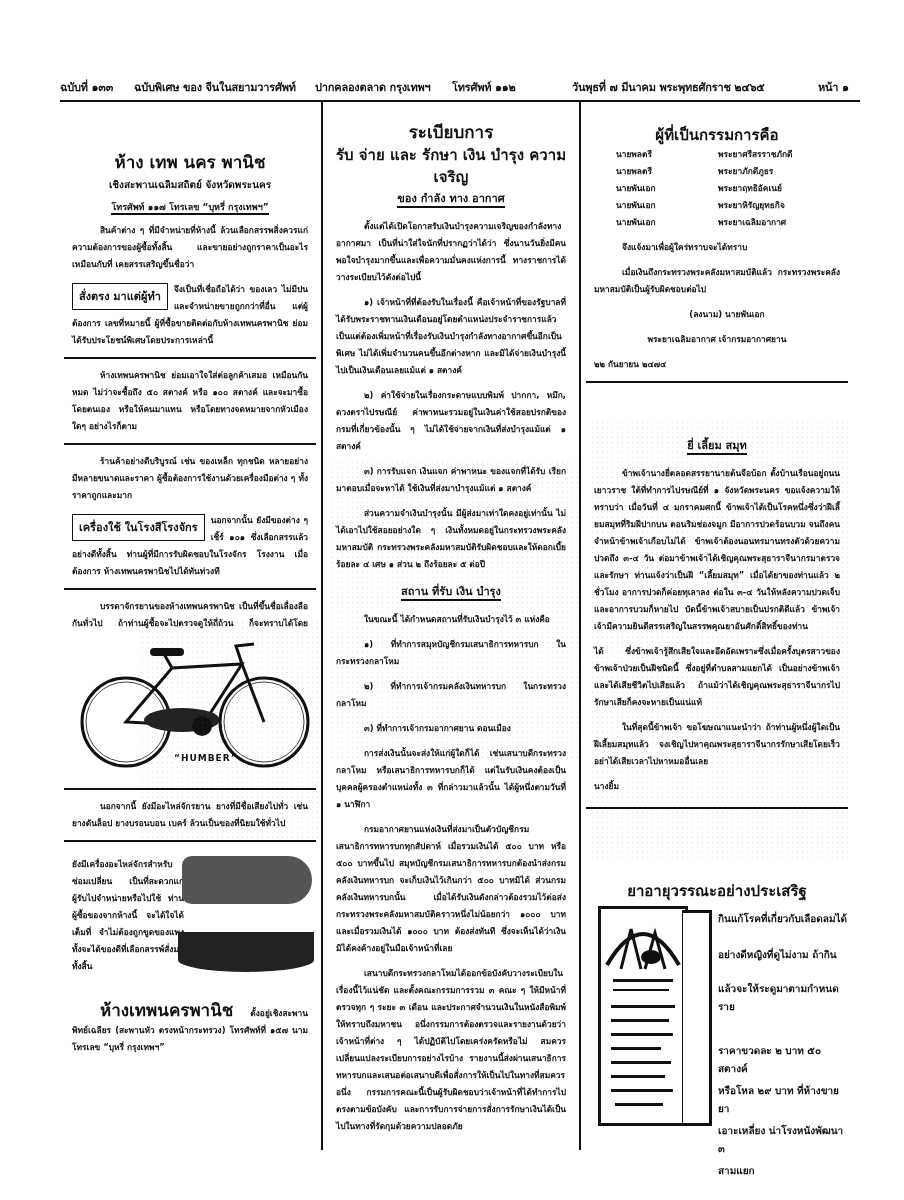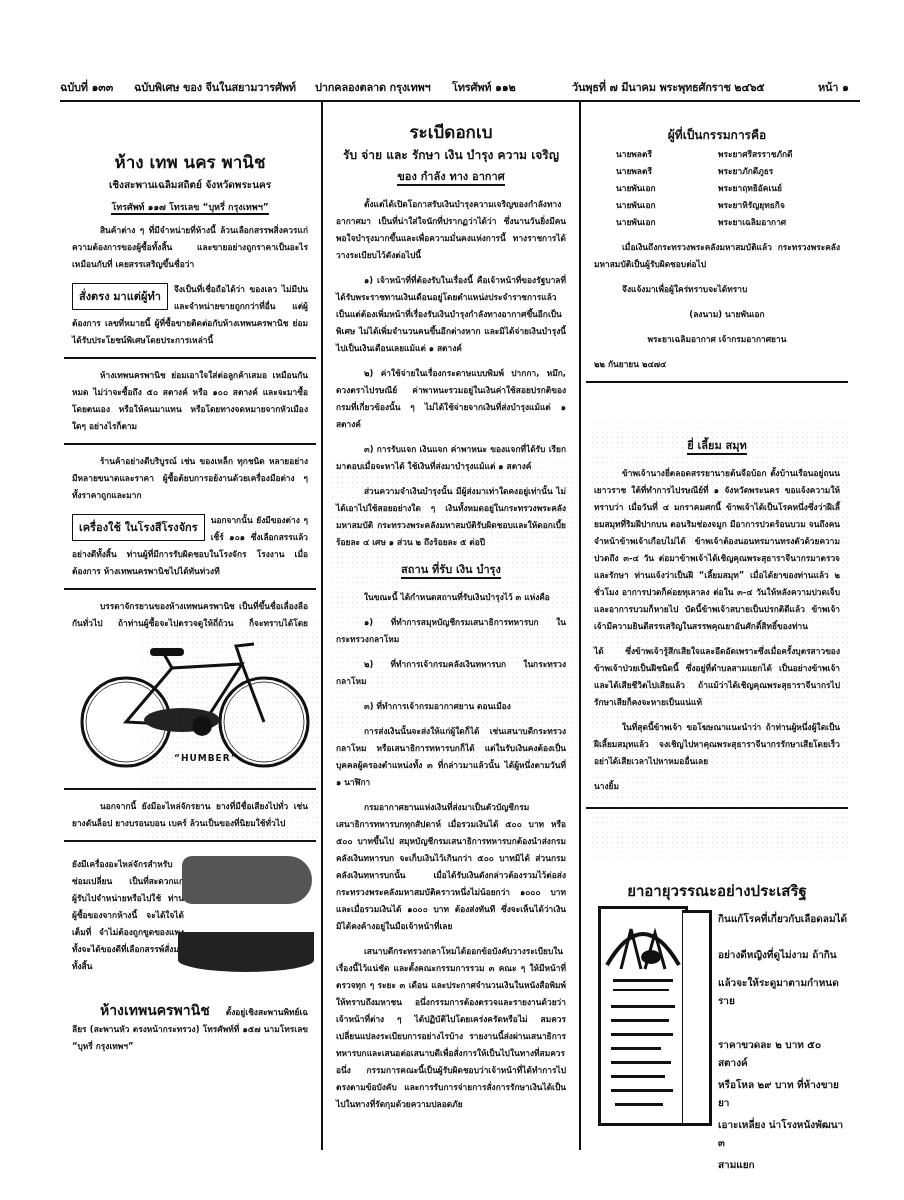--- a/index.html
+++ b/index.html
@@ -12,21 +12,21 @@
     position: absolute; left: 60px; top: 78px; width: 800px; height: 16px;
     font-size: 11px; font-weight: bold; white-space: nowrap; letter-spacing: -0.2px; text-align: center;
   }
   .masthead span { position: absolute; top: 0; }
   .rule { position: absolute; background: #111; }
   .col { position: absolute; top: 110px; font-size: 8.4px; line-height: 17px; font-weight: bold; }
   .col p { margin: 8px; text-align: justify; }
   .indent { text-indent: 28px; }
   .center { text-align: center !important; }
   .h-big { font-size: 17px; font-weight: bold; text-align: center; line-height: 24px; }
-  .h-mid { font-size: 12px; font-weight: bold; text-align: center; line-height: 22px; }
+  .h-mid { font-size: 15px; font-weight: bold; text-align: center; line-height: 22px; }
   .h-under { font-size: 11px; font-weight: bold; text-align: center; line-height: 22px; }
   .h-under span { border-bottom: 2px solid #111; padding-bottom: 1px; }
   .hr { height: 2px; background: #111; margin: 6px 0; }
   .box { border: 1.5px solid #111; font-size: 11px; font-weight: bold; padding: 4px 6px; display: inline-block; background: #fff; }
   .float-box { float: left; margin: 2px 6px 2px 0; }
   .roster { display: grid; grid-template-columns: 90px 1fr; column-gap: 12px; padding-left: 30px; }
   .roster div { line-height: 17px; }
   .right-align { text-align: right; }
   .bike { position: relative; height: 142px; }
   .img-block { background: #222; }
@@ -59,21 +59,21 @@
   <div class="col" style="left:64px; width:252px;">
     <div style="height:40px"></div>
     <div class="h-big">ห้าง เทพ นคร พานิช</div>
     <div class="h-mid" style="font-size:10px">เชิงสะพานเฉลิมสถิตย์ จังหวัดพระนคร</div>
     <div class="h-under" style="font-size:9px"><span>โทรศัพท์ ๑๑๗   โทรเลข “บุหรี่ กรุงเทพฯ”</span></div>
     <p class="indent" style="margin-top:4px">สินค้าต่าง ๆ ที่มีจำหน่ายที่ห้างนี้ ล้วนเลือกสรรพสิ่งควรแก่ความต้องการของผู้ซื้อทั้งสิ้น และขายอย่างถูกราคาเป็นอะไรเหมือนกับที่ เคยสรรเสริญขึ้นชื่อว่า</p>
     <p><span class="box float-box">สั่งตรง มาแต่ผู้ทำ</span><span>จึงเป็นที่เชื่อถือได้ว่า ของเลว ไม่มีปน และจำหน่ายขายถูกกว่าที่อื่น แต่ผู้ต้องการ เลขที่หมายนี้ ผู้ที่ซื้อขายติดต่อกับห้างเทพนครพานิช ย่อมได้รับประโยชน์พิเศษโดยประการเหล่านี้</span></p>
     <div class="hr" style="clear:both"></div>
     <p class="indent">ห้างเทพนครพานิช ย่อมเอาใจใส่ต่อลูกค้าเสมอ เหมือนกันหมด ไม่ว่าจะซื้อถึง ๕๐ สตางค์ หรือ ๑๐๐ สตางค์ และจะมาซื้อโดยตนเอง หรือให้คนมาแทน หรือโดยทางจดหมายจากหัวเมืองใดๆ อย่างไรก็ตาม</p>
     <div class="hr" style="clear:both"></div>
-    <p class="indent">ร้านค้าอย่างดีบริบูรณ์ เช่น ของเหล็ก ทุกชนิด หลายอย่าง มีหลายขนาดและราคา ผู้ซื้อต้ยบการอย้งานด้วยเครื่องมือต่าง ๆ ทั้งราคาถูกและมาก</p>
+    <p class="indent">ร้านค้าอย่างดีบริบูรณ์ เช่น ของเหล็ก ทุกชนิด หลายอย่าง มีหลายขนาดและราคา ผู้ซื้อต้องการใช้งานด้วยเครื่องมือต่าง ๆ ทั้งราคาถูกและมาก</p>
     <p><span class="box float-box">เครื่องใช้ ในโรงสีโรงจักร</span><span>นอกจากนั้น ยังมีของต่าง ๆ เชิ้ร์ ๑๐๑ ซึ่งเลือกสรรแล้วอย่างดีทั้งสิ้น ท่านผู้ที่มีการรับผิดชอบในโรงจักร โรงงาน เมื่อต้องการ ห้างเทพนครพานิชไปได้ทันท่วงที</span></p>
     <div class="hr" style="clear:both"></div>
     <p class="indent" style="max-height:34px; overflow:hidden">บรรดาจักรยานของห้างเทพนครพานิช เป็นที่ขึ้นชื่อเลื่องลือกันทั่วไป ถ้าท่านผู้ซื้อจะไปตรวจดูให้ถี่ถ้วน ก็จะทราบได้โดยละเอียด ขนาดต่าง ๆ ทั้งมีรถที่จะหาของเหมือนมิได้เลย ทั้งคันเป็นยี่ห้อชั้นดี มีทั้งรถจักรยานสำหรับบุรุษสตรี ล้วนชนิดที่มีชื่อเสียงทั้งสิ้น</p>
     <div class="bike">
       <svg width="252" height="142" viewBox="0 0 252 142">
         <circle cx="62" cy="82" r="44" fill="none" stroke="#111" stroke-width="3"></circle>
         <circle cx="200" cy="82" r="44" fill="none" stroke="#111" stroke-width="3"></circle>
         <circle cx="62" cy="82" r="40" fill="none" stroke="#444" stroke-width="1"></circle>
         <circle cx="200" cy="82" r="40" fill="none" stroke="#444" stroke-width="1"></circle>
         <path d="M62 82 L108 28 L178 24 L138 86 Z" fill="none" stroke="#111" stroke-width="3"></path>
@@ -87,25 +87,25 @@
       <div style="position:absolute; left:110px; top:110px; font-size:9px; letter-spacing:1px;">“HUMBER”</div>
     </div>
     <div class="hr"></div>
     <p class="indent">นอกจากนี้ ยังมีอะไหล่จักรยาน ยางที่มีชื่อเสียงไปทั่ว เช่น ยางดันล็อป ยางบรอนบอน เบคร์ ล้วนเป็นของที่นิยมใช้ทั่วไป</p>
     <div class="hr"></div>
     <div style="position:relative; height:150px;">
       <p style="width:112px; position:absolute; left:0; top:0;">ยังมีเครื่องอะไหล่จักรสำหรับซ่อมเปลี่ยน เป็นที่สะดวกแก่ผู้รับไปจำหน่ายหรือไปใช้ ท่านผู้ซื้อของจากห้างนี้ จะได้ใจได้เต็มที่ จำไม่ต้องถูกขูดของแพง ทั้งจะได้ของดีที่เลือกสรรพ์สั่งมาทั้งสิ้น</p>
       <div class="img-block" style="position:absolute; left:118px; top:8px; width:130px; height:48px; border-radius:24px 60px 60px 24px; background:#555;"></div>
       <div class="img-block" style="position:absolute; left:114px; top:84px; width:136px; height:40px; border-radius:0 0 50% 50%/0 0 30% 30%;"></div>
     </div>
-    <p class="indent" style="margin-top:4px"><span style="font-size:14px">ห้างเทพนครพานิช</span> <span>ตั้งอยู่เชิงสะพานพิทย์เฉลียร (สะพานหัว ตรงหน้ากระทรวง) โทรศัพท์ที่ ๑๕๗ นามโทรเลข “บุหรี่ กรุงเทพฯ”</span></p>
+    <p class="indent" style="margin-top:4px"><span style="font-size:17px">ห้างเทพนครพานิช</span> <span>ตั้งอยู่เชิงสะพานพิทย์เฉลียร (สะพานหัว ตรงหน้ากระทรวง) โทรศัพท์ที่ ๑๕๗ นามโทรเลข “บุหรี่ กรุงเทพฯ”</span></p>
   </div>
 
   <div class="col" style="left:328px; width:246px;">
-    <div class="h-big" style="margin-top:10px">ระเบีดอกเบ</div>
+    <div class="h-big" style="margin-top:10px">ระเบียบการ</div>
     <div class="h-mid">รับ จ่าย และ รักษา เงิน บำรุง ความ เจริญ</div>
     <div class="h-under"><span>ของ กำลัง ทาง อากาศ</span></div>
     <p class="indent" style="margin-top:8px">ตั้งแต่ได้เปิดโอกาสรับเงินบำรุงความเจริญของกำลังทางอากาศมา เป็นที่น่าใส่ใจนักที่ปรากฏว่าได้ว่า ซึ่งนานวันยิ่งมีคนพอใจบำรุงมากขึ้นและเพื่อความมั่นคงแห่งการนี้ ทางราชการได้วางระเบียบไว้ดังต่อไปนี้</p>
     <p class="indent">๑) เจ้าหน้าที่ที่ต้องรับในเรื่องนี้ คือเจ้าหน้าที่ของรัฐบาลที่ได้รับพระราชทานเงินเดือนอยู่โดยตำแหน่งประจำราชการแล้ว เป็นแต่ต้องเพิ่มหน้าที่เรื่องรับเงินบำรุงกำลังทางอากาศขึ้นอีกเป็นพิเศษ ไม่ได้เพิ่มจำนวนคนขึ้นอีกต่างหาก และมิได้จ่ายเงินบำรุงนี้ไปเป็นเงินเดือนเลยแม้แต่ ๑ สตางค์</p>
     <p class="indent">๒) ค่าใช้จ่ายในเรื่องกระดาษแบบพิมพ์ ปากกา, หมึก, ดวงตราไปรษณีย์ ค่าพาหนะรวมอยู่ในเงินค่าใช้สอยปรกติของกรมที่เกี่ยวข้องนั้น ๆ ไม่ได้ใช้จ่ายจากเงินที่ส่งบำรุงแม้แต่ ๑ สตางค์</p>
     <p class="indent">๓) การรับแจก เงินแจก ค่าพาหนะ ของแจกที่ได้รับ เรียกมาตอบเมื่อจะหาได้ ใช้เงินที่ส่งมาบำรุงแม้แต่ ๑ สตางค์</p>
     <p class="indent">ส่วนความจำเงินบำรุงนั้น มีผู้ส่งมาเท่าใดคงอยู่เท่านั้น ไม่ได้เอาไปใช้สอยอย่างใด ๆ เงินทั้งหมดอยู่ในกระทรวงพระคลังมหาสมบัติ กระทรวงพระคลังมหาสมบัติรับผิดชอบและให้ดอกเบี้ยร้อยละ ๔ เศษ ๑ ส่วน ๒ ถึงร้อยละ ๕ ต่อปี</p>
     <div class="h-under" style="margin:4px 0"><span>สถาน ที่รับ เงิน บำรุง</span></div>
     <p class="indent">ในขณะนี้ ได้กำหนดสถานที่รับเงินบำรุงไว้ ๓ แห่งคือ</p>
     <p class="indent">๑) ที่ทำการสมุหบัญชีกรมเสนาธิการทหารบก ในกระทรวงกลาโหม</p>
@@ -123,22 +123,22 @@
       <div>พระยาศรีสรราชภักดี</div>
       <div>นายพลตรี</div>
       <div>พระยาภักดีภูธร</div>
       <div>นายพันเอก</div>
       <div>พระยาฤทธิอัคเนย์</div>
       <div>นายพันเอก</div>
       <div>พระยาหิรัญยุทธกิจ</div>
       <div>นายพันเอก</div>
       <div>พระยาเฉลิมอากาศ</div>
     </div>
+    <p class="indent">จึงแจ้งมาเพื่อผู้ใคร่ทราบจะได้ทราบ</p>
     <p class="indent">เมื่อเงินถึงกระทรวงพระคลังมหาสมบัติแล้ว กระทรวงพระคลังมหาสมบัติเป็นผู้รับผิดชอบต่อไป</p>
-    <p class="indent">จึงแจ้งมาเพื่อผู้ใคร่ทราบจะได้ทราบ</p>
     <p class="center" style="padding-left:20px">(ลงนาม) นายพันเอก</p>
     <p class="center">พระยาเฉลิมอากาศ เจ้ากรมอากาศยาน</p>
     <p class="right-align" style="padding-right:30px">๒๒ กันยายน ๒๔๗๔</p>
     <div class="hr" style="margin-top:8px"></div>
     <div style="height:46px"></div>
     <div class="h-under"><span>ยี่ เลี้ยม สมุท</span></div>
     <p class="indent">ข้าพเจ้านางยี่ตลอดสรรยานายต้นจือบ้อก ตั้งบ้านเรือนอยู่ถนนเยาวราช ใต้ที่ทำการไปรษณีย์ที่ ๑ จังหวัดพระนคร ขอแจ้งความให้ทราบว่า เมื่อวันที่ ๔ มกราคมศกนี้ ข้าพเจ้าได้เป็นโรคหนึ่งซึ่งว่าฝีเลี้ยมสมุทที่ริมฝีปากบน ตอนริมช่องจมูก มีอาการปวดร้อนบวม จนถึงคนจำหน้าข้าพเจ้าเกือบไม่ได้ ข้าพเจ้าต้องนอนทรมานทรงตัวด้วยความปวดถึง ๓-๔ วัน ต่อมาข้าพเจ้าได้เชิญคุณพระสุธาราจีนากรมาตรวจและรักษา ท่านแจ้งว่าเป็นฝี “เลี้ยมสมุท” เมื่อได้ยาของท่านแล้ว ๒ ชั่วโมง อาการปวดก็ค่อยทุเลาลง ต่อใน ๓-๔ วันให้หลังความปวดเจ็บและอาการบวมก็หายไป บัดนี้ข้าพเจ้าสบายเป็นปรกติดีแล้ว ข้าพเจ้าเจ้ามีความยินดีสรรเสริญในสรรพคุณยาอันศักดิ์สิทธิ์ของท่าน</p>
     <p>ได้ ซึ่งข้าพเจ้ารู้สึกเสียใจและอึดอัดเพราะซึ่งเมื่อครั้งบุตรสาวของข้าพเจ้าป่วยเป็นฝีชนิดนี้ ซึ่งอยู่ที่ตำบลสามแยกได้ เป็นอย่างข้าพเจ้า และได้เสียชีวิตไปเสียแล้ว ถ้าแม้ว่าได้เชิญคุณพระสุธาราจีนากรไปรักษาเสียก็คงจะหายเป็นแน่แท้</p>
     <p class="indent">ในที่สุดนี้ข้าพเจ้า ขอโฆษณาแนะนำว่า ถ้าท่านผู้หนึ่งผู้ใดเป็นฝีเลี้ยมสมุทแล้ว จงเชิญไปหาคุณพระสุธาราจีนากรรักษาเสียโดยเร็ว อย่าได้เสียเวลาไปหาหมออื่นเลย</p>
     <p class="right-align" style="padding-right:60px">นางยิ้ม</p>
@@ -161,21 +161,21 @@
         <rect x="10" y="152" width="60" height="3" fill="#111"></rect>
         <rect x="10" y="166" width="54" height="3" fill="#111"></rect>
         <rect x="10" y="180" width="62" height="3" fill="#111"></rect>
         <rect x="14" y="194" width="48" height="3" fill="#111"></rect>
       </svg>
     </div>
     <div class="package" style="left:96px; top:30px; width:26px; height:210px; border-left-width:1px;"></div>
     <div style="position:absolute; left:132px; top:30px; width:130px; font-size:10px; font-weight:bold;">
       <div style="line-height:18px">กินแก้โรคที่เกี่ยวกับเลือดลมได้</div>
       <div style="line-height:18px; margin-top:18px">อย่างดีหญิงที่ดูไม่งาม ถ้ากิน</div>
-      <div style="line-height:18px; margin-top:10px">แล้วจะให้ระดูมาตามกำหนดราย</div>
+      <div style="line-height:18px; margin-top:16px">แล้วจะให้ระดูมาตามกำหนดราย</div>
       <div style="line-height:18px; margin-top:26px">ราคาขวดละ ๒ บาท ๕๐ สตางค์</div>
       <div style="line-height:18px; margin-top:4px">หรือโหล ๒๙ บาท ที่ห้างขายยา</div>
       <div style="line-height:18px; margin-top:4px">เอาะเหลี่ยง น่าโรงหนังพัฒนา ๓</div>
       <div style="line-height:18px; margin-top:4px">สามแยก</div>
     </div>
   </div>
 
   <div class="noise" style="left:330px; top:460px; width:250px; height:300px;"></div>
   <div class="noise" style="left:590px; top:420px; width:260px; height:440px;"></div>
   <div class="noise" style="left:140px; top:620px; width:180px; height:220px;"></div>

